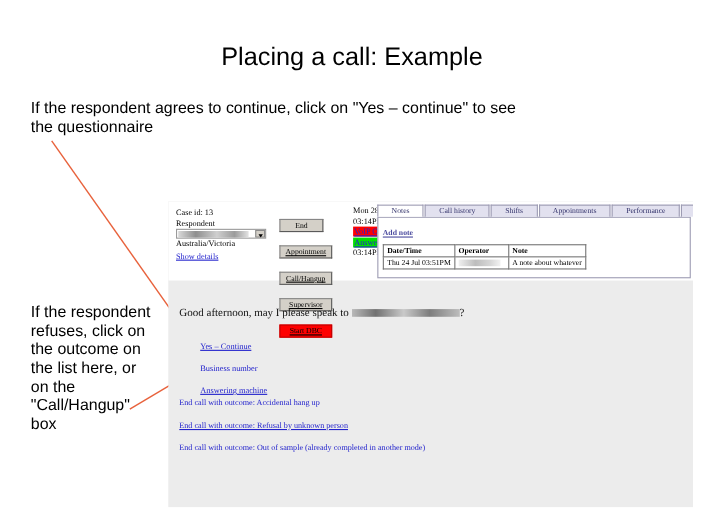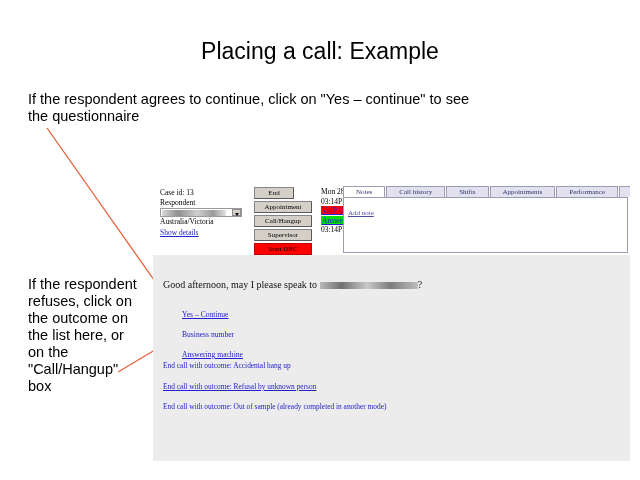--- a/index.html
+++ b/index.html
@@ -57,47 +57,47 @@
   }
   .redact-select .caret:after{
     content:"";position:absolute;left:2px;top:2.5px;
     border-left:2px solid transparent;border-right:2px solid transparent;border-top:3px solid #000;
   }
   .link-small{color:#2222cc;text-decoration:underline;font-size:7.5px;display:inline-block;margin-top:1px;}
 
   
   .btn-col{position:absolute;left:101px;top:4px;width:62px;}
   .ctl-btn{
-    display:block;width:58px;margin:0 0 2px 0;padding:1px 0;
+    display:block;width:58px;margin:12px 0 2px 0;padding:1px 0;
     background:#d4d0c8;border:1px solid #868686;border-right-color:#5a5a5a;border-bottom-color:#5a5a5a;
     font-size:7px;text-align:center;color:#000;font-family:"Liberation Serif", serif;
     box-sizing:border-box;
   }
   .ctl-btn.narrow{width:40px;}
-  .ctl-btn.wide{width:58px;}
+  .ctl-btn.wide{width:48px;text-decoration:underline;}
   .ctl-btn.red{background:#fe0000;color:#000;border-color:#c00000;}
 
   
   .status-col{position:absolute;left:168px;top:4px;width:58px;font-size:7.5px;line-height:9.5px;color:#000;}
   .status-col .ln{white-space:nowrap;}
   .badge{display:inline-block;padding:0 1px;font-size:7.5px;line-height:9px;}
   .badge.voip{background:#fe0000;color:#2222cc;text-decoration:underline;}
   .badge.ans{background:#00e000;color:#2222cc;text-decoration:underline;}
 
   
   .tabpanel{position:absolute;left:190px;top:2px;width:285px;}
   .tabrow{display:flex;align-items:flex-end;height:12px;}
   .tab{
     background:#e2e1ef;border:1px solid #9d9cb3;border-bottom:none;
     font-size:7px;padding:1px 12px;color:#33336b;white-space:nowrap;margin-right:1px;
     font-family:Liberation Serif, serif;
   }
   .tab.active{background:#ffffff;border-color:#9d9cb3;color:#33336b;}
   .tab-body{border:1px solid #9d9cb3;background:#fff;height:56px;padding:3px 4px;box-sizing:border-box;}
-  .addnote{color:#4a4a9e;text-decoration:underline;font-size:7px;}
+  .addnote{color:#4a4a9e;text-decoration:underline;font-size:7px;font-weight:bold;}
   table.notes{border-collapse:collapse;margin-top:3px;font-size:7px;}
   table.notes th,table.notes td{
     border:1px solid #767676;padding:1px 3px;text-align:left;font-weight:normal;color:#000;
     font-family:"Liberation Serif", serif;
   }
   table.notes th{font-weight:bold;}
   td.redactcell{width:42px;}
   td.redactcell .blur2{
     width:38px;height:6px;
     background:linear-gradient(90deg,#efefef,#bdbdbd 40%,#d6d6d6 75%,#f2f2f2);
@@ -170,20 +170,38 @@
         <span class="tab active">Notes</span>
         <span class="tab">Call history</span>
         <span class="tab">Shifts</span>
         <span class="tab">Appointments</span>
         <span class="tab">Performance</span>
         <span class="tab">Work history</span>
         <span class="tab">Info</span>
       </div>
       <div class="tab-body">
         <a class="addnote" href="#">Add note</a>
+        <table class="notes">
+          <thead>
+            <tr>
+              <th>Date/Time</th>
+              <th>Operator</th>
+              <th>Note</th>
+            </tr>
+          </thead>
+          <tbody>
+            <tr>
+              <td>Thu 24 Jul 03:51PM</td>
+              <td class="redactcell">
+                  <div class="blur2"></div>
+                </td>
+              <td>A note about whatever</td>
+            </tr>
+          </tbody>
+        </table>
       </div>
     </div>
 
     <div class="dialogue">
       <span>Good afternoon, may I please speak to </span><span class="redact-inline"></span><span>?</span><br>
     </div>
 
     <div class="resp-links">
       <a class="u" href="#">Yes – Continue</a>
       <a href="#">Business number</a>

